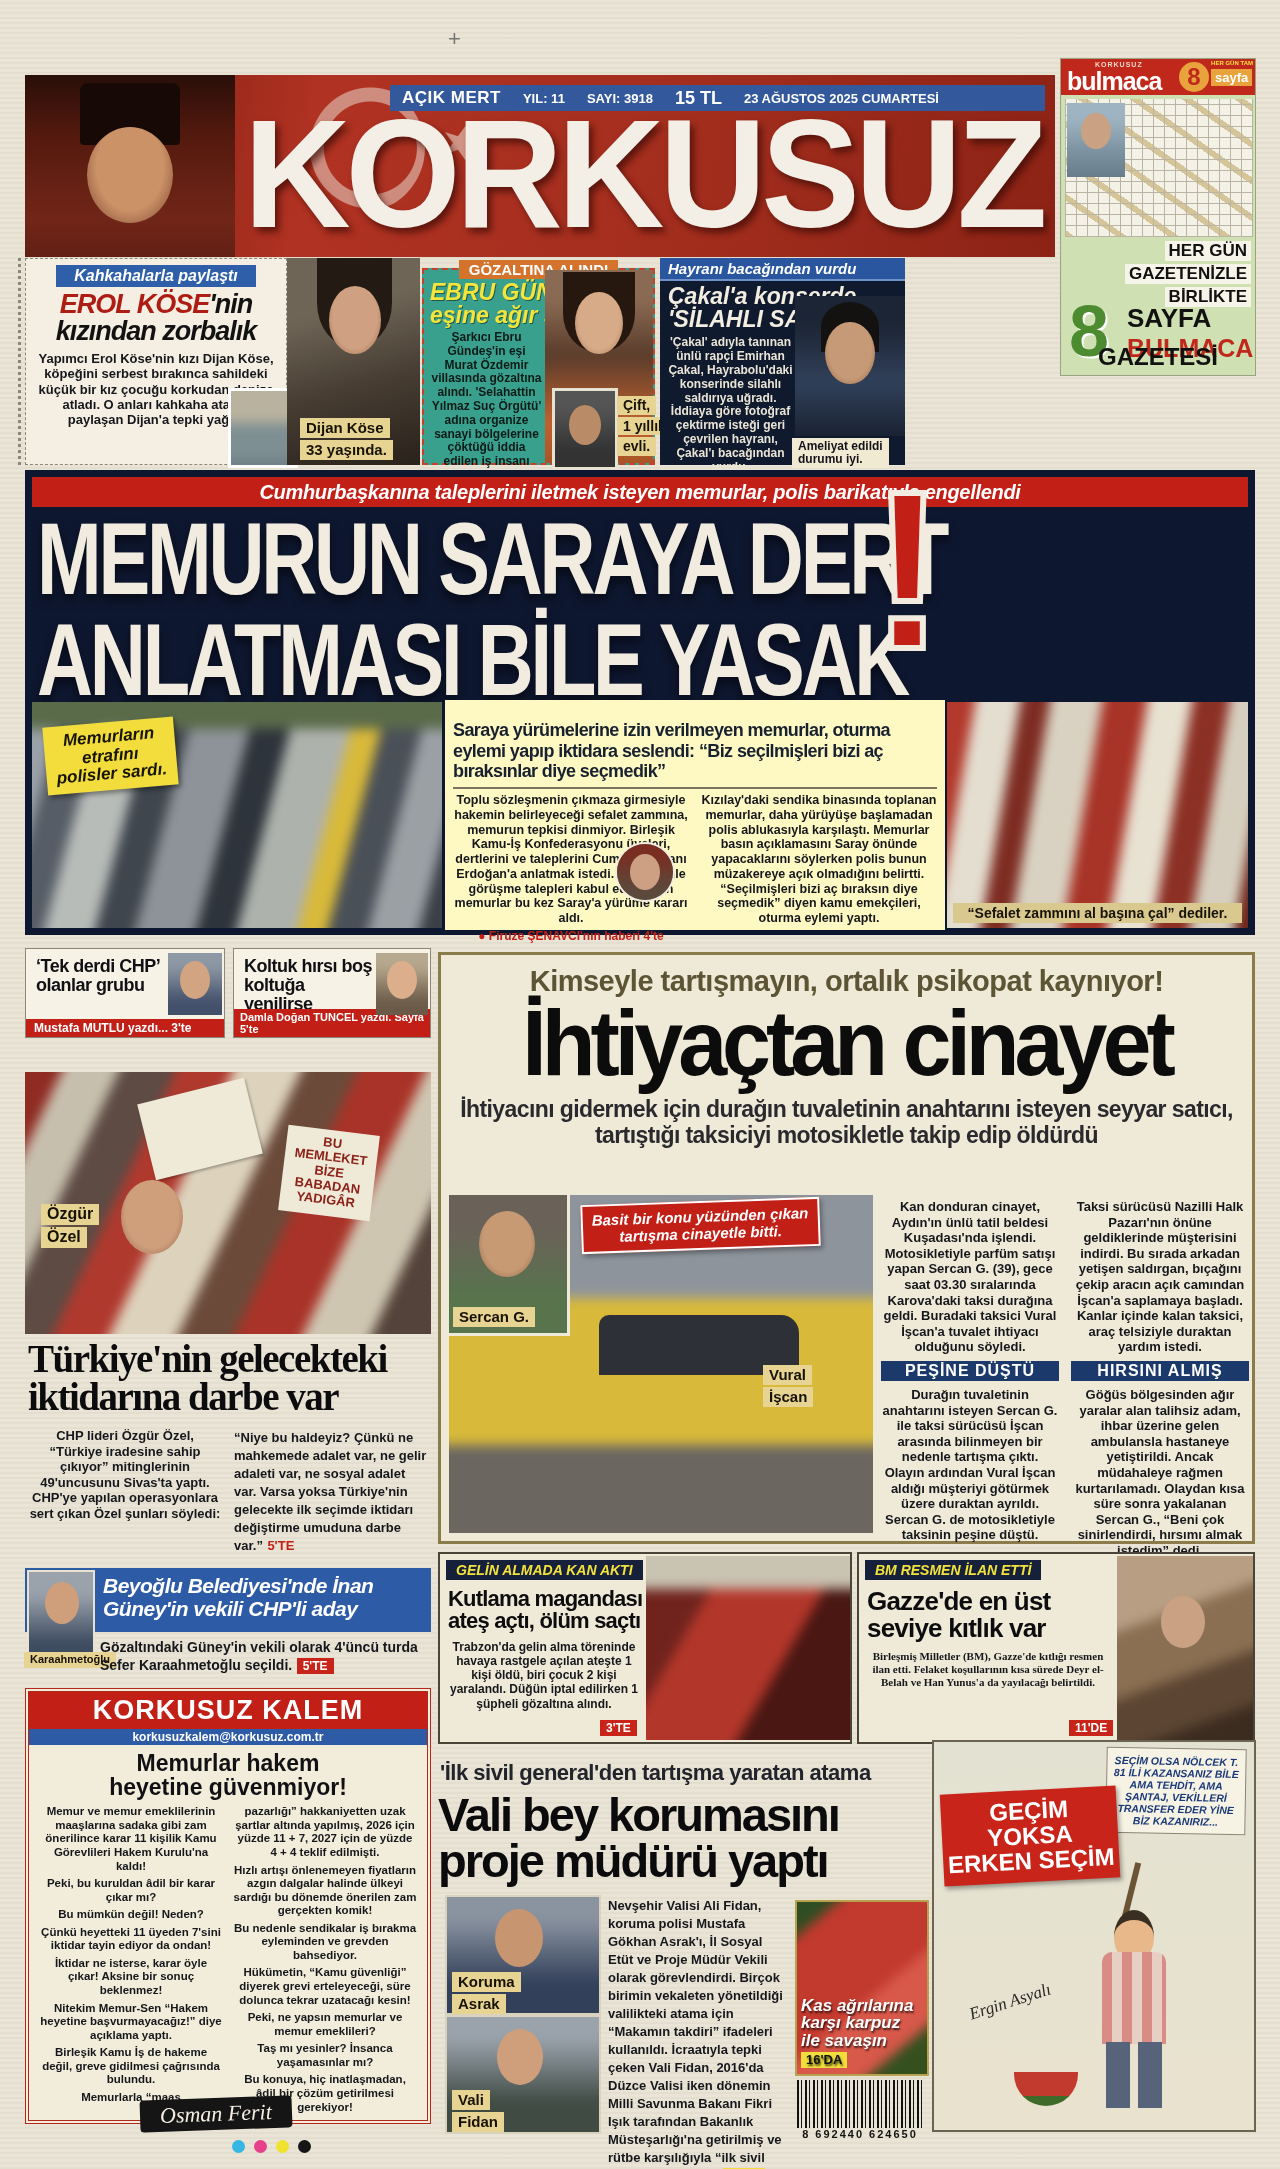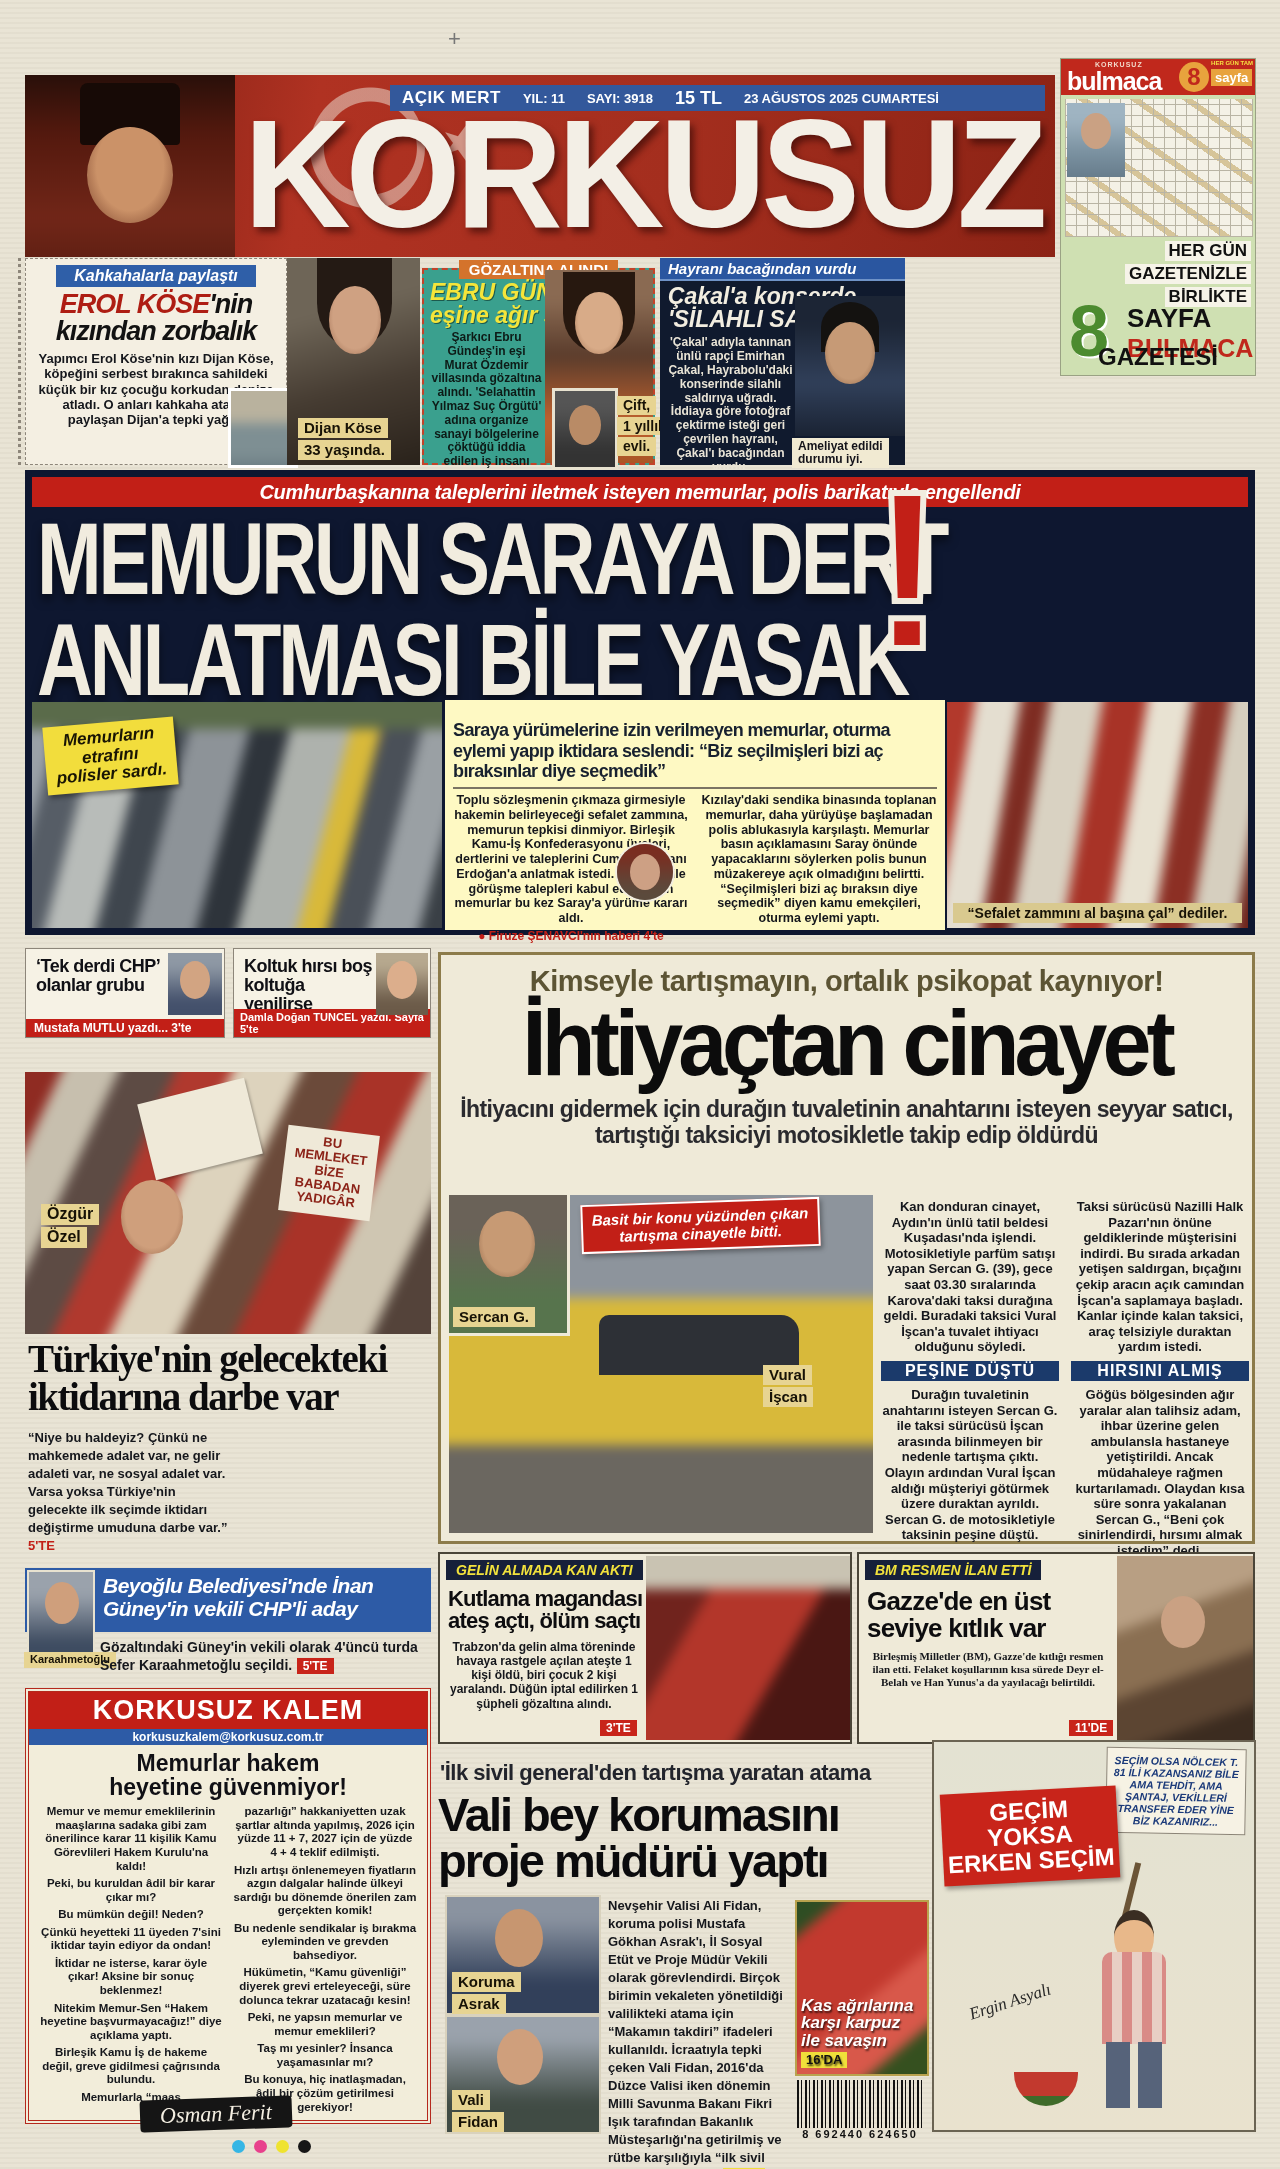--- a/index.html
+++ b/index.html
@@ -94,21 +94,21 @@
 
   <div class="ph" style="left:228px;top:388px;width:64px;height:74px;border:3px solid #fff;">
     <i style="background:linear-gradient(180deg,#b9b29e 0 45%,#7e8f93 45% 75%,#5d7078);"></i>
   </div>
 
   <div class="ph" style="left:287px;top:258px;width:133px;height:207px;">
     <i style="background:linear-gradient(165deg,#6e6557 0 30%,#463c32 60%,#241d16);"></i>
     <div class="abs" style="left:30px;top:0;width:75px;height:90px;background:#241a14;border-radius:0 0 50% 50%;"></div>
     <div class="face" style="left:42px;top:28px;width:52px;height:68px;background:radial-gradient(ellipse at 50% 45%,#cfa182 0 60%,#97664b);"></div>
   </div>
-  <div class="abs" style="left:298px;top:418px;">
+  <div class="abs" style="left:288px;top:418px;padding-left:12px;">
     <span class="chip" style="font-size:15px;">Dijan Köse</span><br>
     <span class="chip" style="font-size:15px;margin-top:2px;">33 yaşında.</span>
   </div>
 
   <div class="abs" style="left:422px;top:268px;width:233px;height:197px;background:#3aa08e;border:2px dashed #c2432a;box-sizing:border-box;">
     <div style="text-align:center;margin-top:-10px;">
       <span style="background:#d4732c;color:#fff;font-weight:900;font-size:15px;padding:1px 10px;display:inline-block;">GÖZALTINA ALINDI</span>
     </div>
     <div style="text-align:left;padding:2px 6px 0;font-weight:900;font-style:italic;font-size:23px;line-height:1;color:#f5e53a;text-shadow:1px 1px 0 #1c5a4e;">
       <span>EBRU GÜNDEŞ'in</span><br>
@@ -223,20 +223,21 @@
     <div class="abs" style="left:16px;top:132px;line-height:1;">
       <span class="chip" style="font-size:16px;">Özgür</span><br>
       <span class="chip" style="font-size:16px;margin-top:2px;">Özel</span>
     </div>
   </div>
   <div class="abs" style="left:28px;top:1340px;width:402px;text-align:left;font-family:'Liberation Serif',serif;font-weight:700;font-size:39px;letter-spacing:-1.5px;line-height:.98;color:#0c0c0e;">
     <div>Türkiye'nin gelecekteki</div>
     <div>iktidarına darbe var</div>
   </div>
   <div class="abs" style="left:28px;top:1428px;width:400px;display:flex;gap:12px;">
+    <p class="bt" style="margin:0;width:50%;font-size:13px;line-height:1.2;">CHP lideri Özgür Özel, “Türkiye iradesine sahip çıkıyor” mitinglerinin 49'uncusunu Sivas'ta yaptı. CHP'ye yapılan operasyonlara sert çıkan Özel şunları söyledi:</p>
     <div style="width:50%;">
       <p class="bt" style="margin:0;font-size:13px;line-height:1.2;display:inline;">“Niye bu haldeyiz? Çünkü ne mahkemede adalet var, ne gelir adaleti var, ne sosyal adalet var. Varsa yoksa Türkiye'nin gelecekte ilk seçimde iktidarı değiştirme umuduna darbe var.”</p>
       <span style="font-weight:900;color:#c21f17;font-size:13px;">5'TE</span>
     </div>
   </div>
 
   <div class="abs" style="left:438px;top:952px;width:817px;height:592px;background:#efead8;border:3px solid #8c7b4a;box-sizing:border-box;">
     <div style="text-align:center;margin-top:10px;font-size:29px;font-weight:700;color:#5c5434;letter-spacing:-0.5px;">Kimseyle tartışmayın, ortalık psikopat kaynıyor!</div>
     <div style="text-align:center;font-size:88px;font-weight:900;color:#0c0c0c;letter-spacing:-5px;line-height:1;margin-top:2px;transform:scaleY(1.05);">İhtiyaçtan cinayet</div>
     <div style="text-align:center;font-size:23px;font-weight:700;color:#2a2a2e;letter-spacing:-0.6px;line-height:1.15;margin:8px 18px 0;">İhtiyacını gidermek için durağın tuvaletinin anahtarını isteyen seyyar satıcı, tartıştığı taksiciyi motosikletle takip edip öldürdü</div>

